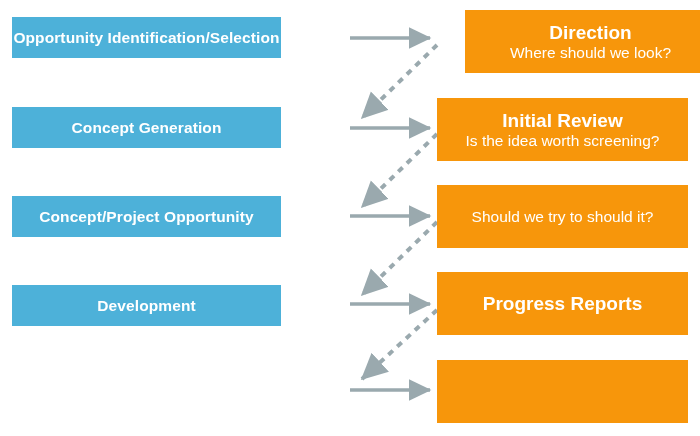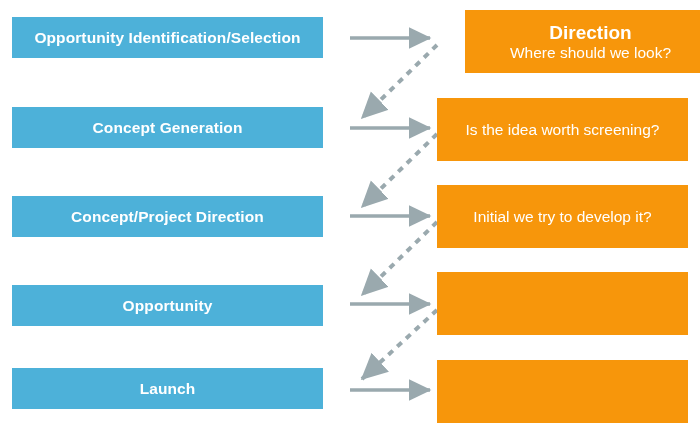--- a/index.html
+++ b/index.html
@@ -22,21 +22,21 @@
     position: absolute;
     left: 0;
     top: 0;
     width: 700px;
     height: 436px;
     pointer-events: none;
   }
   .stage-box {
     position: absolute;
     left: 12px;
-    width: 311px;
+    width: 269px;
     height: 41px;
     background: #4db1d9;
     display: flex;
     align-items: center;
     justify-content: center;
     box-sizing: border-box;
   }
   .stage-label {
     color: #ffffff;
     font-size: 15.5px;
@@ -108,37 +108,36 @@
     </g>
   </svg>
 
   <div class="stage-box" style="top:17px;">
     <span class="stage-label">Opportunity Identification/Selection</span>
   </div>
   <div class="stage-box" style="top:107px;">
     <span class="stage-label">Concept Generation</span>
   </div>
   <div class="stage-box" style="top:196px;">
-    <span class="stage-label">Concept/Project Direction</span>
+    <span class="stage-label">Concept/Project Opportunity</span>
   </div>
   <div class="stage-box" style="top:285px;">
-    <span class="stage-label">Opportunity</span>
-  </div>
-  <div class="stage-box" style="top:368px;">
-    <span class="stage-label">Launch</span>
+    <span class="stage-label">Development</span>
   </div>
 
   <div class="gate-box" style="top:10px;margin-left:28px;">
     <span class="gate-title">Direction</span>
     <span class="gate-question">Where should we look?</span>
   </div>
   <div class="gate-box" style="top:98px;">
+    <span class="gate-title">Initial Review</span>
     <span class="gate-question">Is the idea worth screening?</span>
   </div>
   <div class="gate-box" style="top:185px;">
-    <span class="gate-question">Initial we try to develop it?</span>
+    <span class="gate-question">Should we try to should it?</span>
   </div>
   <div class="gate-box" style="top:272px;">
+    <span class="gate-title">Progress Reports</span>
   </div>
   <div class="gate-box" style="top:360px;">
   </div>
 
 </div>
 
 </body></html>

